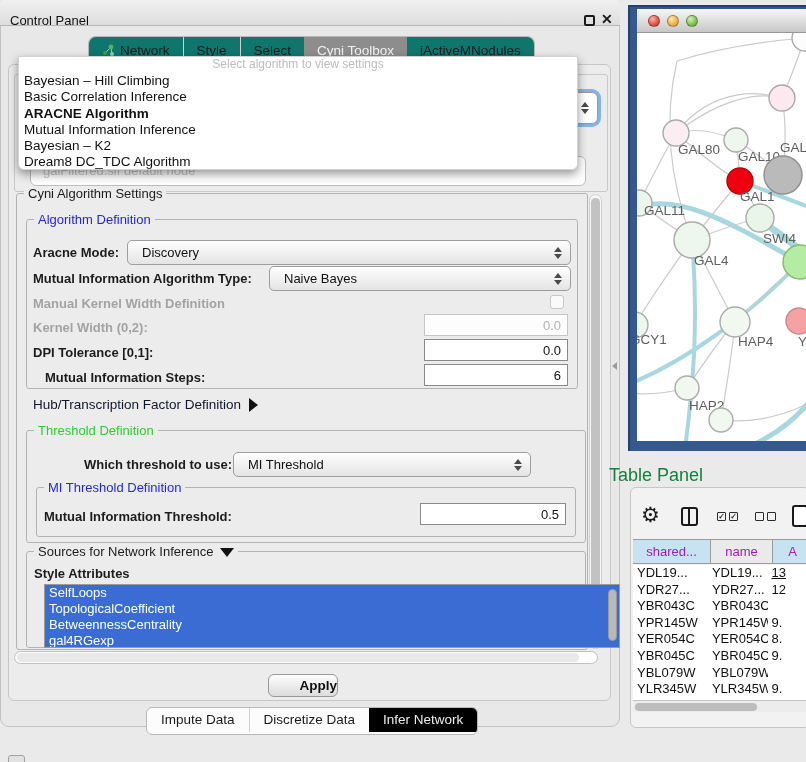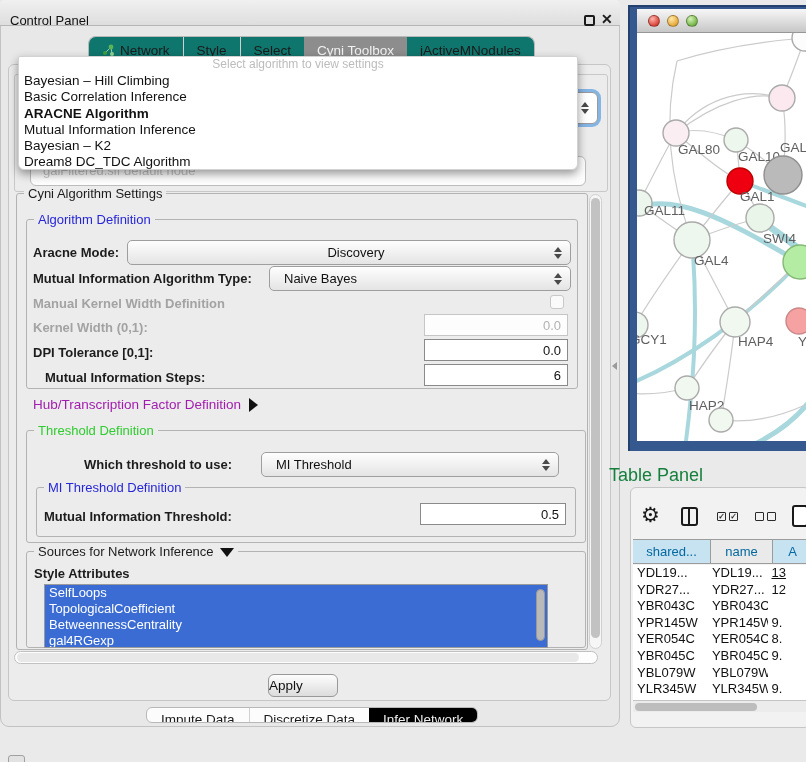--- a/index.html
+++ b/index.html
@@ -47,21 +47,21 @@
   .popup-item.bold { font-weight:bold; }
 
   
   .group { border:1px solid #b3b3b3; border-radius:3px; }
   .legend { position:absolute; background:#ececec; padding:0 4px; font-size:13px; color:#1c1c1c; z-index:5; }
   .legend.blue { color:#2626d8; }
   .legend.green { color:#2ecc2e; }
 
   .lab  { position:absolute; font-size:13px; font-weight:bold; color:#1c1c1c; white-space:nowrap; }
   .lab.dis { color:#a3a3a3; }
-  .lab.reg { font-weight:normal; color:#a21caf;text-align:right; }
+  .lab.reg { font-weight:normal; color:#0f172a;text-align:right; }
 
   .combo { position:absolute; background:linear-gradient(#fefefe,#e4e4e4); border:1px solid #9e9e9e;
            border-radius:5px; font-size:13px; color:#111; line-height:23px; padding-left:14px; }
   .stepper { position:absolute; right:6px; top:0; bottom:0; width:12px; display:flex;
              flex-direction:column; align-items:center; justify-content:center; gap:2px; }
   .tri-up { width:0; height:0; border-left:4px solid transparent; border-right:4px solid transparent;
             border-bottom:5px solid #4a4a4a; }
   .tri-dn { width:0; height:0; border-left:4px solid transparent; border-right:4px solid transparent;
             border-top:5px solid #4a4a4a; }
 
@@ -70,35 +70,35 @@
   .field.dis { border:1px solid #c6c6c6; background:#fdfdfd; color:#b2b2b2; }
 
   .chk { position:absolute; width:14px; height:14px; border:1px solid #c8c8c8; background:#fafafa; border-radius:3px; }
 
   .tri-right { display:inline-block; width:0; height:0; border-top:7px solid transparent;
                border-bottom:7px solid transparent; border-left:9px solid #111; vertical-align:-3px; margin-left:8px; }
   .tri-down-s { display:inline-block; width:0; height:0; border-left:7px solid transparent;
                 border-right:7px solid transparent; border-top:9px solid #111; vertical-align:-1px; margin-left:6px; }
 
   
-  .attr-list { left:44px; top:584px; width:504px; height:64px; background:#fff; border:1px solid #9a9a9a; overflow:hidden; }
+  .attr-list { left:44px; top:584px; width:576px; height:64px; background:#fff; border:1px solid #9a9a9a; overflow:hidden; }
   .attr-item { height:16px; line-height:16px; padding-left:4px; font-size:13px; color:#fff; background:#3a6cd4; }
   .attr-scroll { position:absolute; right:2px; top:4px; width:9px; height:52px; background:#b9b9b9;
                  border-radius:5px; border:1px solid #999; }
 
   
   .vscroll { left:589px; top:194px; width:13px; height:455px; background:#f6f6f6; border:1px solid #d0d0d0; border-radius:7px; }
   .vthumb  { position:absolute; left:1px; top:3px; width:9px; height:440px; background:#c2c2c2; border-radius:5px; }
   .hscroll { left:14px; top:651px; width:584px; height:13px; background:#fdfdfd; border:1px solid #c0c0c0; border-radius:7px; }
   .hthumb  { position:absolute; left:2px; top:1px; width:562px; height:9px; background:#e8e8e8; border-radius:5px; }
 
   .apply-btn { left:268px; top:674px; width:70px; height:23px; background:linear-gradient(#fdfdfd,#dcdcdc);
-               border:1px solid #999; border-radius:6px; font-size:13.5px; color:#111; text-align:left; line-height:21px; }
-
-  .bottom-strip { left:146px; top:707px; height:16px; background:#fcfcfc; border:1px solid #b8b8b8;
+               border:1px solid #999; border-radius:6px; font-size:13.5px; color:#111; text-align:right; line-height:21px;font-weight:bold; }
+
+  .bottom-strip { left:146px; top:707px; height:28px; background:#fcfcfc; border:1px solid #b8b8b8;
                   border-radius:6px; display:flex; overflow:hidden; }
   .btab { height:24px; line-height:23px; padding:0 14px; font-size:13.5px; color:#1a1a1a; border-left:1px solid #d0d0d0; }
   .btab:first-child { border-left:none; }
   .btab.selected { background:#000000; color:#ededed; border-left:none; }
 
   .split-arrow { left:612px; top:362px; width:0; height:0; border-top:4px solid transparent;
                  border-bottom:4px solid transparent; border-right:5px solid #9a9a9a; }
 
   
   .net-frame { left:628px; top:5px; width:178px; height:446px; background:#35588f;
@@ -114,21 +114,21 @@
               border:1px solid #c6c6c6; border-radius:6px; }
   .gear { left:641px; top:503px; font-size:21px; color:#1a1a1a; }
   .col-icon { left:681px; top:507px; width:17px; height:19px; border:2px solid #1a1a1a; border-radius:3px; }
   .col-icon::after { content:""; position:absolute; left:5px; top:0; width:2px; height:15px; background:#1a1a1a; }
   .cb-pair { position:absolute; display:flex; gap:3px; }
   .cb { width:9px; height:9px; border:1.5px solid #2a2a2a; border-radius:1px; font-size:8px; line-height:8px;
         color:#2a2a2a; font-weight:bold; text-align:center; }
   .doc-icon { left:792px; top:505px; width:16px; height:22px; border:2px solid #1a1a1a; border-radius:3px; background:#fff; }
 
   .th-row { left:633px; top:539px; height:25px; display:flex; border-top:1px solid #9c9c9c; border-bottom:1px solid #9c9c9c; }
-  .th { height:23px; line-height:23px; text-align:center; font-size:13px; color:#0369a1;
+  .th { height:23px; line-height:23px; text-align:center; font-size:13px; color:#a21caf;
         border-right:1px solid #9c9c9c; background:#eaeaea; overflow:hidden; }
   .th.hl { background:#c7e2f0; }
   .tbl-body { left:633px; top:565px; width:173px; height:135px; background:#fff; overflow:hidden; }
   .trow { display:flex; height:16.6px; line-height:16.5px; font-size:13px; color:#111; }
   .td { overflow:hidden; white-space:nowrap; padding-left:4px; }
   .tbl-hscroll { left:633px; top:700px; width:173px; height:12px; background:#ececec; border-top:1px solid #c4c4c4; }
   .tbl-hthumb { position:absolute; left:2px; top:2px; width:122px; height:8px; background:#bdbdbd; border-radius:4px; }
 
   .corner-chip { left:8px; top:755px; width:17px; height:10px; border:1px solid #a0a0a0;
                  border-radius:3px 3px 0 0; background:#e2e2e2; }
@@ -196,56 +196,56 @@
 <div class="legend" style="left:24px;top:186px;">Cyni Algorithm Settings</div>
 
 <div class="abs vscroll">
     <div class="vthumb"></div>
   </div>
 
 <div class="abs group" style="left:26px;top:219px;width:552px;height:170px;"></div>
 <div class="legend blue" style="left:34px;top:212px;">Algorithm Definition</div>
 
 <div class="lab" style="left:33px;top:245px;">Aracne Mode:</div>
-<div class="combo" style="left:127px;top:240px;width:444px;height:25px;text-align:center;">
+<div class="combo" style="left:127px;top:240px;width:444px;height:25px;">
   <span>Discovery</span>
   <span class="stepper">
       <span class="tri-up"></span>
       <span class="tri-dn"></span>
     </span>
 </div>
 
 <div class="lab" style="left:33px;top:271px;">Mutual Information Algorithm Type:</div>
 <div class="combo" style="left:269px;top:266px;width:302px;height:25px;">
   <span>Naive Bayes</span>
   <span class="stepper">
       <span class="tri-up"></span>
       <span class="tri-dn"></span>
     </span>
 </div>
 
 <div class="lab dis" style="left:33px;top:296px;">Manual Kernel Width Definition</div>
 <div class="chk" style="left:550px;top:295px;"></div>
 
-<div class="lab dis" style="left:33px;top:320px;">Kernel Width (0,1):</div>
+<div class="lab dis" style="left:33px;top:320px;">Kernel Width (0,2):</div>
 <input class="field dis" style="left: 424px; top: 314px; width: 144px; height: 22px;" value="0.0">
 
 <div class="lab" style="left:33px;top:345px;">DPI Tolerance [0,1]:</div>
 <input class="field" style="left: 424px; top: 339px; width: 144px; height: 22px;" value="0.0">
 
 <div class="lab" style="left:45px;top:370px;">Mutual Information Steps:</div>
 <input class="field" style="left: 424px; top: 364px; width: 144px; height: 22px;" value="6">
 
 <div class="lab reg" style="left:33px;top:397px;font-size:13.5px;"><span>Hub/Transcription Factor Definition</span><span class="tri-right"></span></div>
 
 <div class="abs group" style="left:26px;top:430px;width:560px;height:113px;"></div>
 <div class="legend green" style="left:34px;top:423px;">Threshold Definition</div>
 
 <div class="lab" style="left:84px;top:457px;">Which threshold to use:</div>
-<div class="combo" style="left:233px;top:452px;width:298px;height:25px;margin-left:28px;">
+<div class="combo" style="left:233px;top:452px;width:298px;height:25px;">
   <span>MI Threshold</span>
   <span class="stepper">
       <span class="tri-up"></span>
       <span class="tri-dn"></span>
     </span>
 </div>
 
 <div class="abs group" style="left:36px;top:487px;width:540px;height:50px;"></div>
 <div class="legend blue" style="left:44px;top:480px;">MI Threshold Definition</div>
 <div class="lab" style="left:44px;top:509px;">Mutual Information Threshold:</div>

